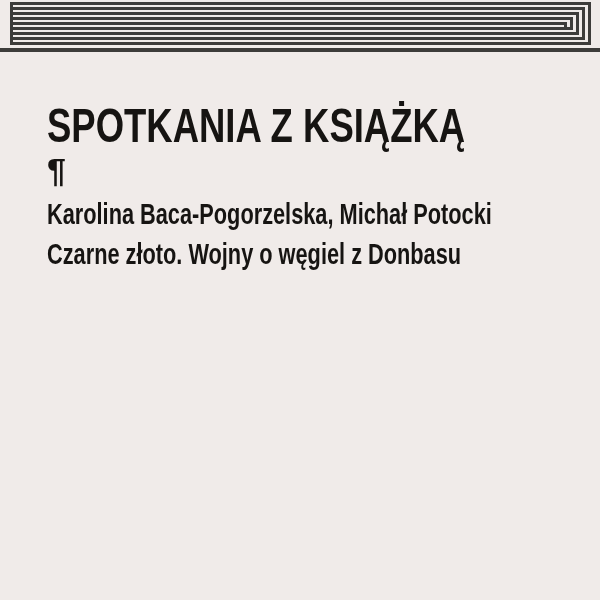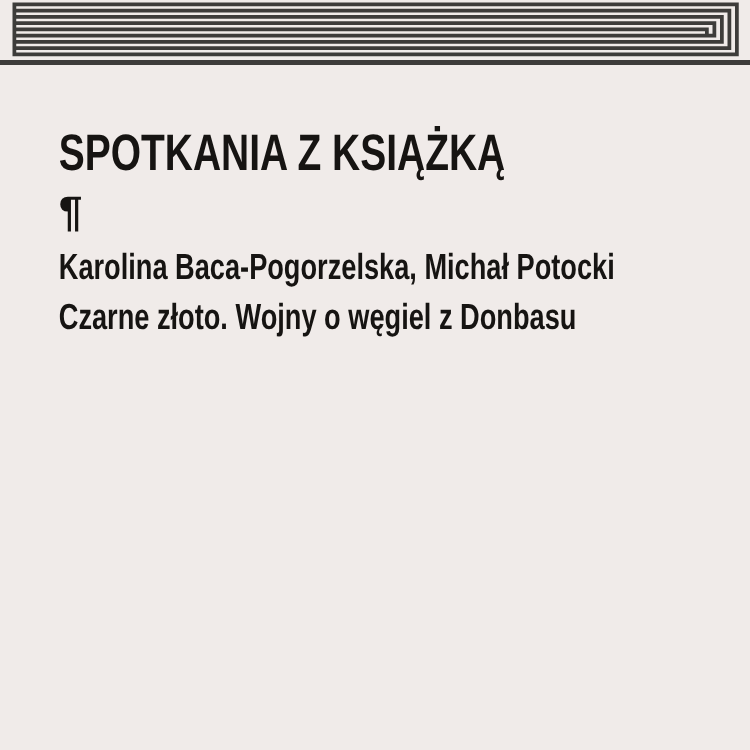--- a/index.html
+++ b/index.html
@@ -28,21 +28,21 @@
     color:var(--text);
   }
   .condensed{
     display:inline-block;
     transform-origin:0 0;
     white-space:nowrap;
   }
   .section-title{
     position:absolute;
     top:102px;left:0;
-    font-size:41px;
+    font-size:48px;
     font-weight:bold;
     line-height:1;
     letter-spacing:0px;
   }
   .section-title .condensed{transform:scaleX(0.76);}
   .pilcrow{
     position:absolute;
     top:153px;left:0;
     font-size:34px;
     font-weight:bold;

